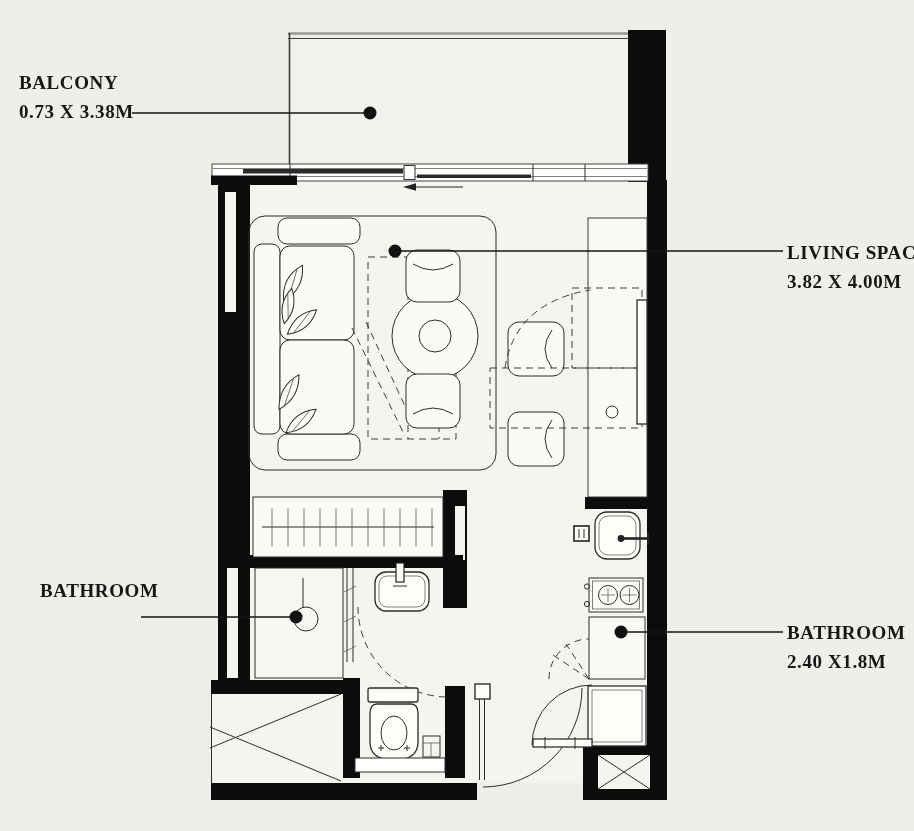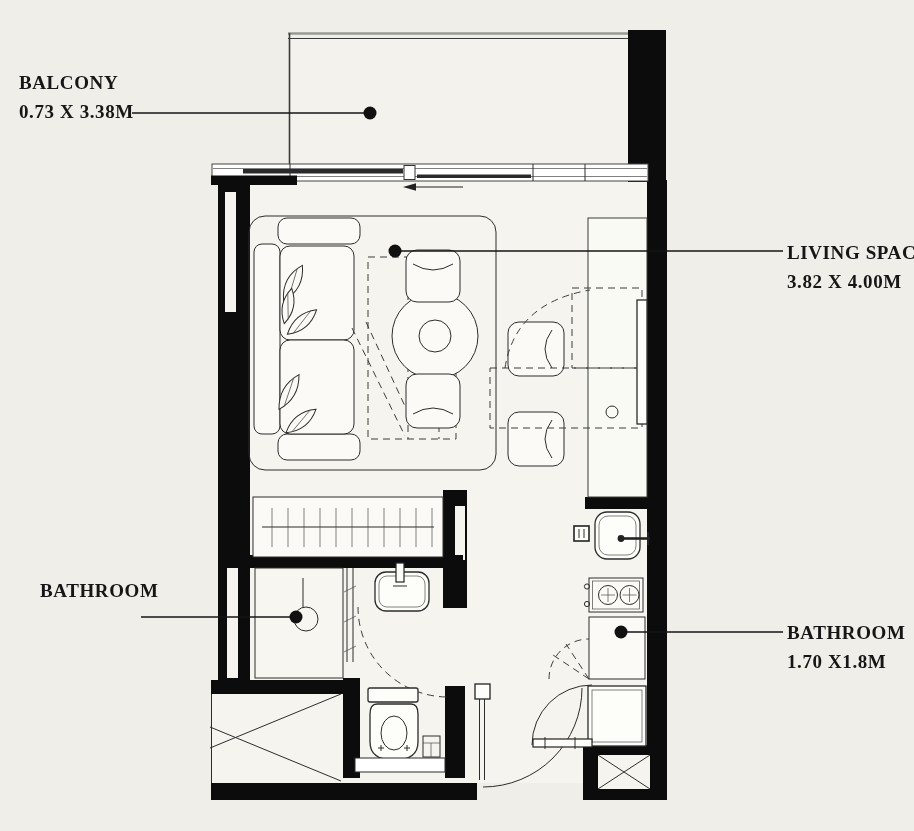--- a/index.html
+++ b/index.html
@@ -280,16 +280,16 @@
     <div>LIVING SPACE</div>
     <div>3.82 X 4.00M</div>
   </div>
 
   <div class="room-label" style="left:19px;top:576px;margin-left:21px;">
     <div>BATHROOM</div>
   </div>
 
   <div class="room-label" style="left:787px;top:618px;">
     <div>BATHROOM</div>
-    <div>1.70 X1.8M</div>
+    <div>2.40 X1.8M</div>
   </div>
 
 </div>
 
 </body></html>

